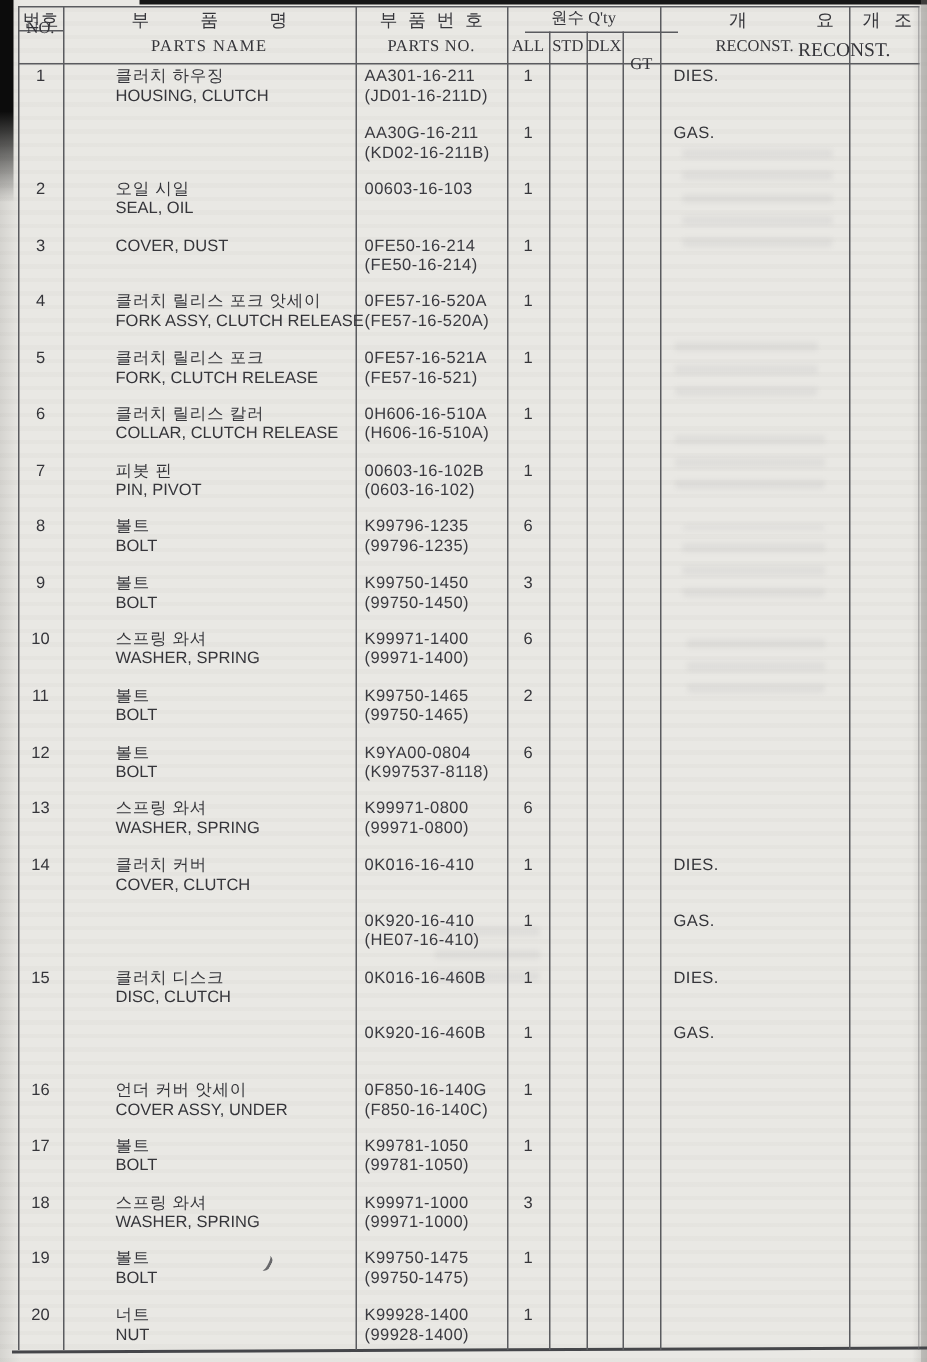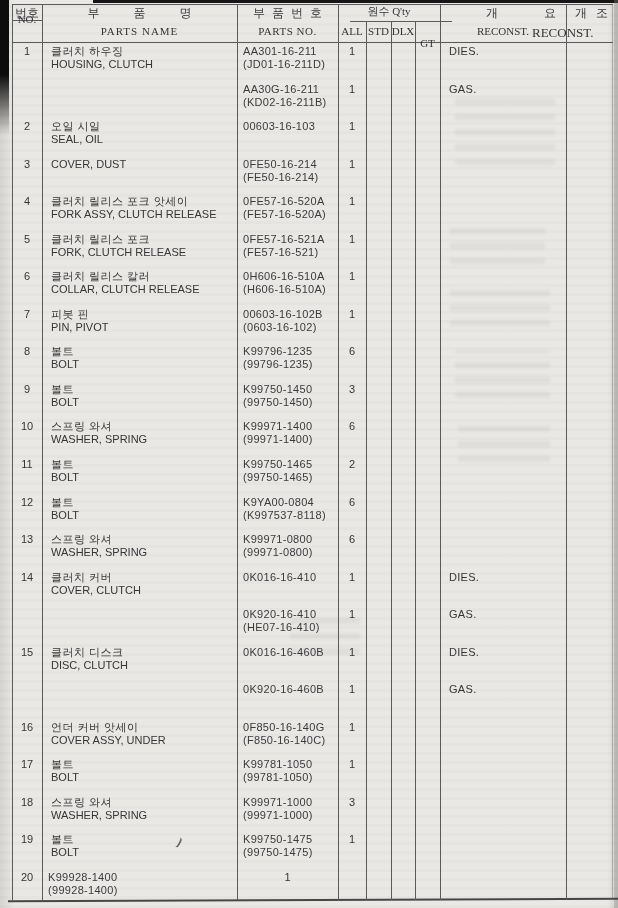--- a/index.html
+++ b/index.html
@@ -33,21 +33,21 @@
   .hdr{position:absolute;text-align:center;white-space:nowrap;font-family:Liberation Serif, serif;}
   .hdr.ko{font-size:12px;}
   .hdr.en{font-size:11px;}
 
   
   .tbody{position:absolute;left:12px;top:42px;width:601px;display:grid;
     grid-auto-rows:37.55px;}
   .row{display:grid;grid-template-columns:30px 195px 101px 28px 25px 24px 25px 126px 47px;}
   .cell{padding-top:3px;font-size:11px;line-height:13px;overflow:visible;white-space:nowrap;}
   .c-no{text-align:center;}
-  .c-name{padding-left:9px;}
+  .c-name{padding-left:9px;margin-left:26px;}
   .c-pn{padding-left:6px;letter-spacing:.3px;color:#3a3a40;}
   .c-qty{text-align:center;}
   .c-desc{padding-left:9px;letter-spacing:.3px;}
   .ko-line{letter-spacing:.5px;}
 
   
   .smudge{position:absolute;border-radius:3px;opacity:.5;filter:blur(1.6px);
     background:repeating-linear-gradient(0deg, rgba(138,138,144,.22) 0 6px, rgba(0,0,0,0) 6px 15px);}
   .penmark{position:absolute;width:7px;height:11px;border-right:2px solid #4a4a4e;
     transform:rotate(28deg);border-radius:40%;opacity:.8;}
@@ -493,20 +493,24 @@
     <div class="cell c-qty">1</div>
     <div class="cell c-qty"></div>
     <div class="cell c-qty"></div>
     <div class="cell c-qty"></div>
     <div class="cell c-desc"></div>
     <div class="cell"></div>
   </div>
 
   <div class="row">
     <div class="cell c-no">20</div>
+    <div class="cell c-name">
+      <div class="ko-line">너트</div>
+      <div>NUT</div>
+    </div>
     <div class="cell c-pn">
       <div>K99928-1400</div>
       <div>(99928-1400)</div>
     </div>
     <div class="cell c-qty">1</div>
     <div class="cell c-qty"></div>
     <div class="cell c-qty"></div>
     <div class="cell c-qty"></div>
     <div class="cell c-desc"></div>
     <div class="cell"></div>

